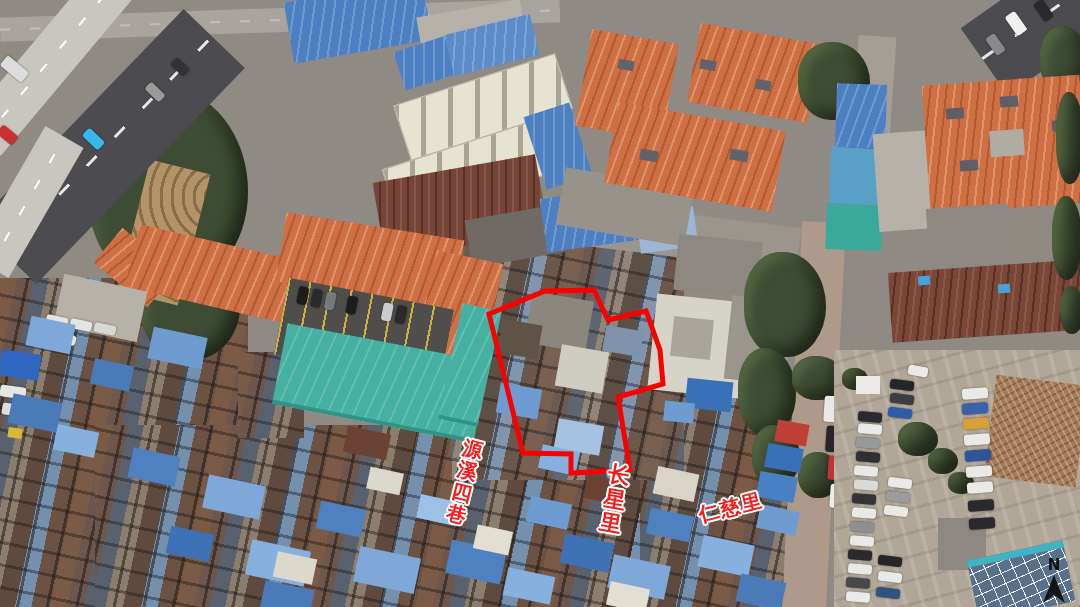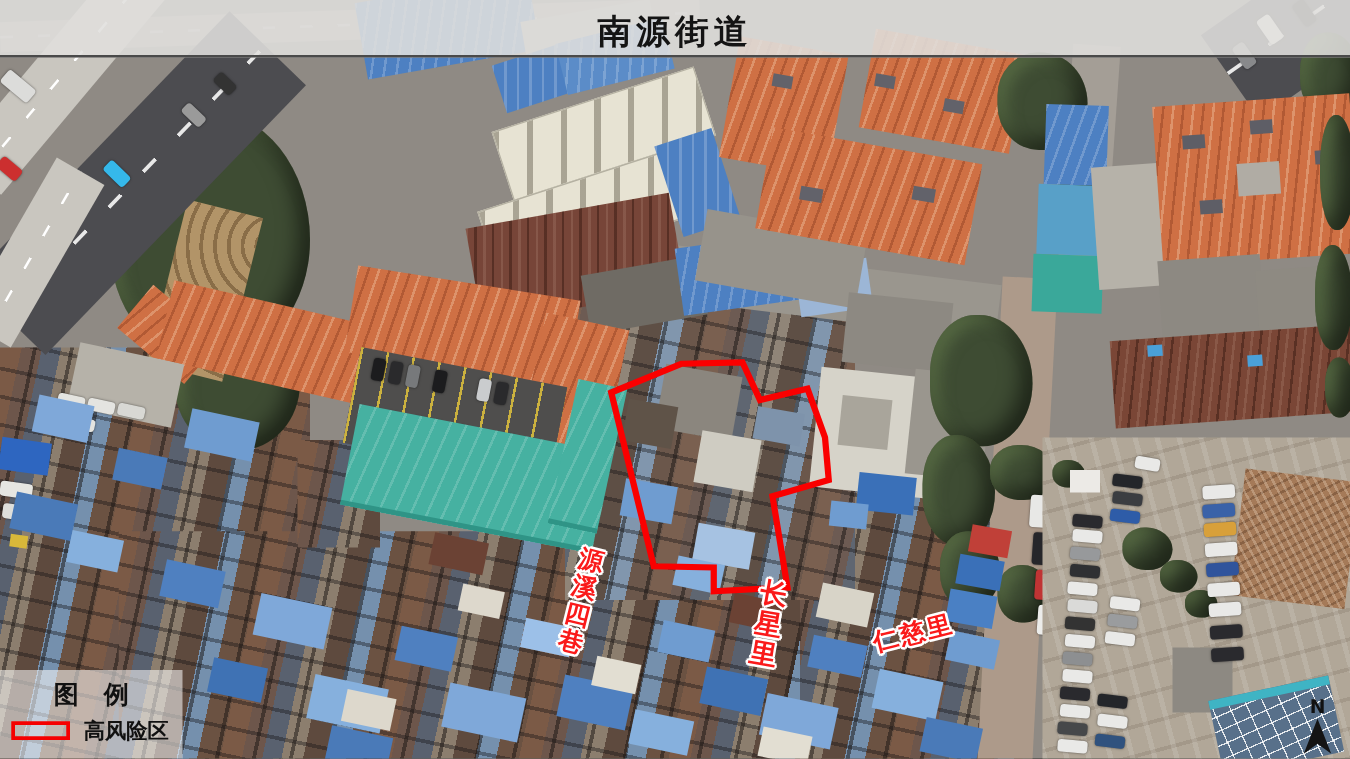--- a/index.html
+++ b/index.html
@@ -298,31 +298,21 @@
   </div>
 
   <svg class="poly" width="1080" height="607" viewBox="0 0 1080 607">
     <polygon fill="none" stroke="#fa0000" stroke-width="5" stroke-linejoin="miter" points="489,314 545,291 594,290 608,320 646,311 660,350 663,384 618,397 630,470 571,473 571,454 523,453"></polygon>
   </svg>
 
   <div class="rlabel vert" style="left:452px;top:437px;font-size:20px;transform:rotate(14deg)">源溪四巷</div>
   <div class="rlabel vert" style="left:601px;top:463px;font-size:22px;transform:rotate(10deg)">长星里</div>
   <div class="rlabel" style="left:698px;top:496px;font-size:20px;letter-spacing:2px;transform:rotate(-14deg)">仁慈里</div>
 
-  <div class="band">
-    <h1>南源街道</h1>
-  </div>
-
-  <div class="legend">
-    <span class="ttl">图　例</span>
-    <div class="row">
-      <span class="sw"></span>
-      <span class="lab">高风险区</span>
-    </div>
-  </div>
+
 
   <div class="compass" style="left:1034px;top:556px;width:40px;">
     <span class="n">N</span>
     <svg width="24" height="28" viewBox="0 0 24 28" style="position:static;display:block;margin:1px auto 0;">
       <path d="M12 0 L23 28 L12 20 L1 28 Z" fill="#141414"></path>
     </svg>
   </div>
 
 </div>
 

